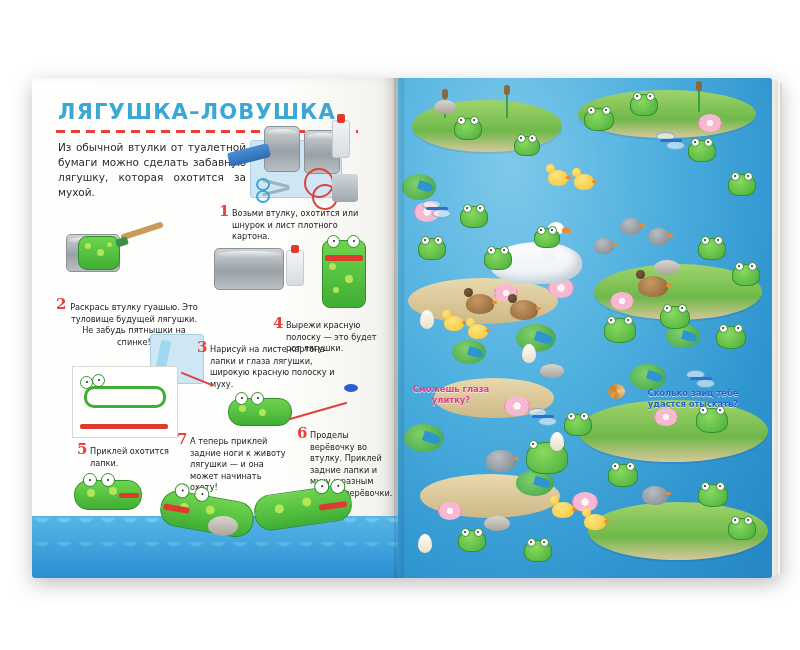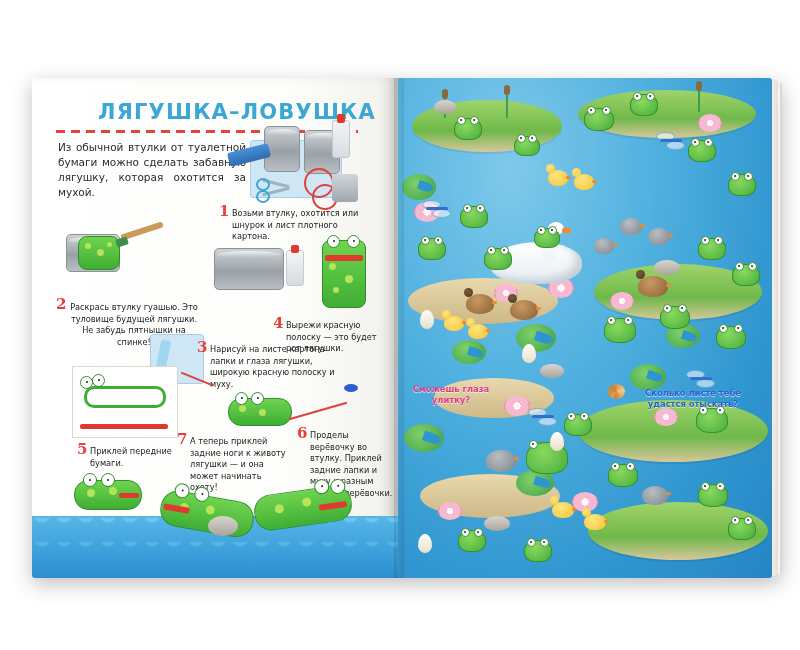--- a/index.html
+++ b/index.html
@@ -52,21 +52,20 @@
   }
 
   
   .title{
     position:absolute;left:26px;top:22px;
     font-family:"DejaVu Sans", sans-serif;
     font-weight:bold;
     font-size:21px;
     letter-spacing:1.2px;
     color:#3aa7d4;
-    margin-left:40px;
   }
   .title-rule{
     position:absolute;left:24px;top:52px;width:302px;height:3px;
     background:repeating-linear-gradient(90deg,#e8413a 0 9px,transparent 9px 15px);
   }
   .intro{
     position:absolute;left:26px;top:62px;width:188px;
     font-size:10.5px;line-height:15px;color:#2b2b2b;
     text-align:justify;
   }
@@ -311,21 +310,21 @@
           <div style="position:absolute;left:4px;top:12px;width:76px;height:16px;border:3px solid #3fae34;border-radius:10px;"></div>
           <div class="eye" style="left:0px;top:2px;width:11px;height:11px;"></div>
           <div class="eye" style="left:12px;top:0px;width:11px;height:11px;"></div>
         </div>
         <div class="redstrip" style="left:48px;top:346px;width:88px;height:5px;"></div>
         <div style="position:absolute;left:148px;top:300px;width:34px;height:2px;background:#e0413a;transform:rotate(22deg);"></div>
       </div>
 
       <div class="step" style="left:58px;top:368px;width:88px;">
         <span class="num">5</span>
-        <span>Приклей передние бумаги.</span>
+        <span>Приклей охотится лапки.</span>
       </div>
 
       <div class="art">
         <div class="frog-body" style="left:196px;top:320px;width:62px;height:26px;border-radius:13px;">
           <div class="spot" style="left:10px;top:6px;width:7px;height:7px;"></div>
           <div class="spot" style="left:30px;top:10px;width:7px;height:7px;"></div>
           <div class="eye" style="left:6px;top:-7px;width:11px;height:11px;"></div>
           <div class="eye" style="left:22px;top:-7px;width:11px;height:11px;"></div>
         </div>
         <div style="position:absolute;left:256px;top:332px;width:60px;height:2px;background:#e0413a;transform:rotate(-16deg);"></div>
@@ -566,19 +565,19 @@
         <div class="stone" style="left:256px;top:182px;width:26px;height:15px;"></div>
         <div class="stone" style="left:142px;top:286px;width:24px;height:14px;"></div>
         <div class="stone" style="left:86px;top:438px;width:26px;height:15px;"></div>
         <div class="egg" style="left:22px;top:232px;width:14px;height:19px;"></div>
         <div class="egg" style="left:124px;top:266px;width:14px;height:19px;"></div>
         <div class="egg" style="left:152px;top:354px;width:14px;height:19px;"></div>
         <div class="egg" style="left:20px;top:456px;width:14px;height:19px;"></div>
         <div class="snail" style="left:210px;top:306px;width:17px;height:15px;"></div>
 
         <div class="q" style="left:10px;top:306px;width:86px;">Сможешь глаза улитку?</div>
-        <div class="q blue" style="left:238px;top:310px;width:114px;">Сколько листе тебе удастся отыскать?</div>
+        <div class="q blue" style="left:238px;top:310px;width:114px;">Сколько зайц тебе удастся отыскать?</div>
       </div>
     </div>
 
     <div class="spine"></div>
   </div>
 </div>
 
 </body></html>

